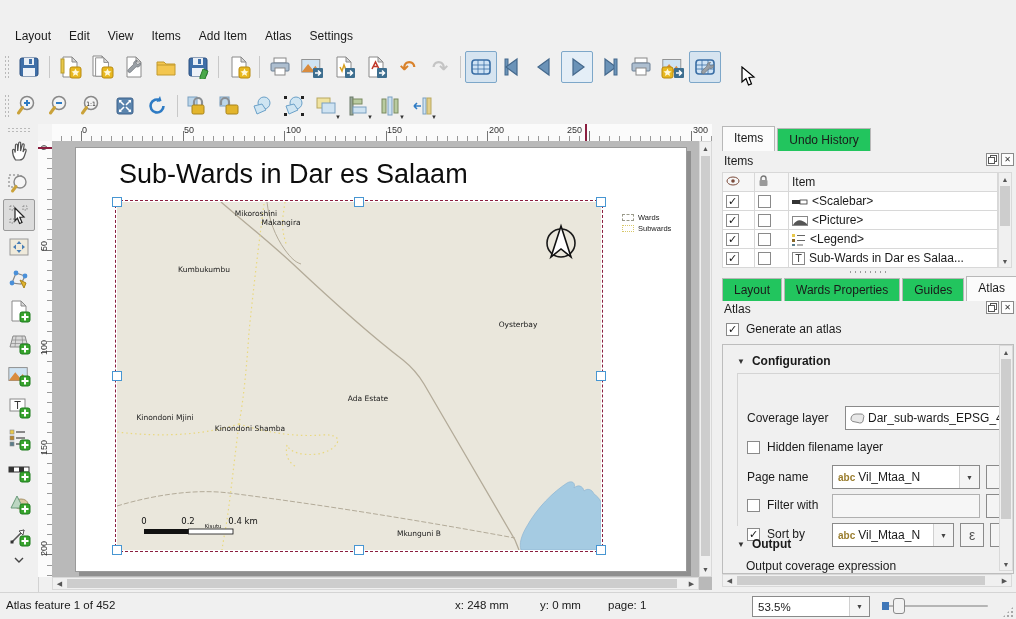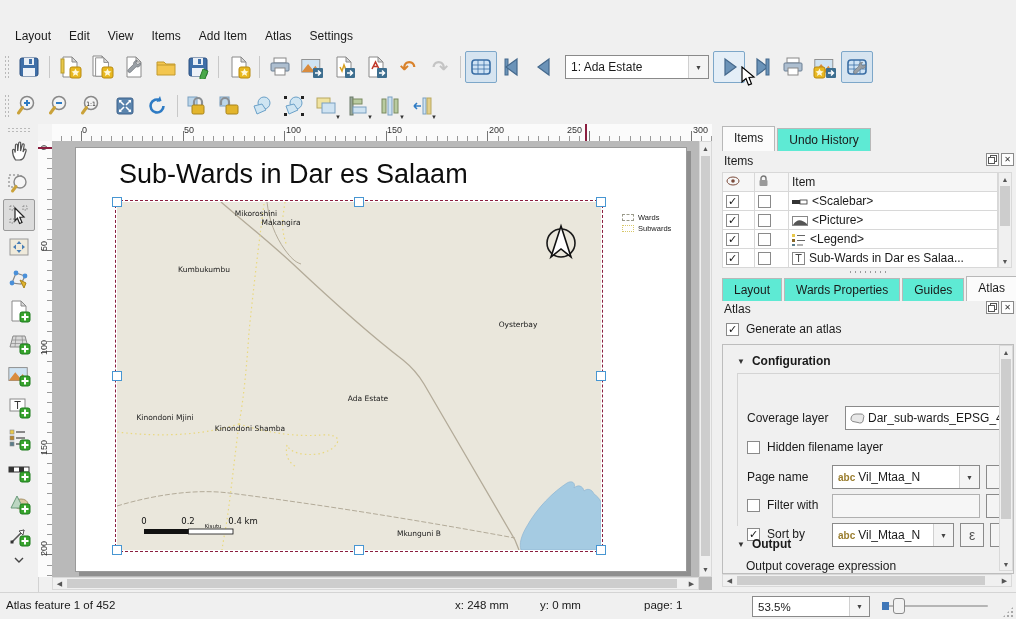--- a/index.html
+++ b/index.html
@@ -56,21 +56,21 @@
   .leg-row{display:flex;align-items:center;gap:4px;}
   .leg-sym{width:12px;height:7px;box-sizing:border-box;}
   
   .sb-track{background:#f0f0f0;border:1px solid #d9d9d9;box-sizing:border-box;}
   .sb-btn{position:absolute;display:flex;align-items:center;justify-content:center;font-size:7px;color:#555;background:#f0f0f0;}
   .sb-thumb{position:absolute;background:#cdcdcd;}
   
   .splitter{left:712px;top:124px;width:6px;height:468px;background:#f0f0f0;}
   
   .tabs{display:flex;align-items:flex-end;}
-  .tab{padding:4px 11px 4px 11px;background:#5eead4;border:1px solid #b8b8b8;border-bottom:none;margin-right:2px;white-space:nowrap;}
+  .tab{padding:4px 11px 4px 11px;background:#22c55e;border:1px solid #b8b8b8;border-bottom:none;margin-right:2px;white-space:nowrap;}
   .tab.active{background:#fbfbfb;padding-bottom:6px;}
   .panel-title{font-size:12px;color:#1a1a1a;}
   .mini-btn{width:13px;height:13px;border:1px solid #8a8a8a;background:#fdfdfd;display:flex;align-items:center;justify-content:center;font-size:8px;color:#333;box-sizing:border-box;}
   .cb{width:13px;height:13px;background:#fff;border:1px solid #8a8a8a;box-sizing:border-box;display:flex;align-items:center;justify-content:center;font-size:11px;line-height:10px;color:#111;flex:none;}
   table.items{border-collapse:collapse;background:#fff;font-size:12px;}
   table.items th,table.items td{border:1px solid #d8d8d8;padding:0 3px;height:18px;}
   table.items th{background:#f6f6f6;font-weight:normal;text-align:left;}
   .section-h{font-weight:bold;font-size:12px;}
   .fieldlabel{font-size:12px;color:#1a1a1a;}
   .abc{font-weight:bold;font-size:10px;color:#9a7d2e;margin-right:3px;}
@@ -250,24 +250,20 @@
         <svg class="ic" viewBox="0 0 24 24">
           <rect x="4" y="4" width="3" height="16" fill="#6b93b8" stroke="#44688c"></rect>
           <use href="#i-tri-r" transform="translate(24,0) scale(-1,1)"></use>
         </svg>
       </div>
   <div class="tbtn">
         <svg class="ic" viewBox="0 0 24 24">
           <use href="#i-tri-r" transform="translate(24,0) scale(-1,1)"></use>
         </svg>
       </div>
-  <div class="combo" style="width:144px;height:24px;margin:0 4px">
-    <span class="val">1: Ada Estate</span>
-    <span class="arrow">▼</span>
-  </div>
   <div class="tbtn hov">
         <svg class="ic" viewBox="0 0 24 24">
           <use href="#i-tri-r"></use>
         </svg>
       </div>
   <div class="tbtn">
         <svg class="ic" viewBox="0 0 24 24">
           <use href="#i-tri-r"></use>
           <rect x="17" y="4" width="3" height="16" fill="#6b93b8" stroke="#44688c"></rect>
         </svg>
@@ -770,21 +766,21 @@
     <div class="sb-btn" style="left:0;top:0;width:13px;height:11px">◀</div>
     <div class="sb-thumb" style="left:14px;top:1px;width:248px;height:9px"></div>
     <div class="sb-btn" style="right:0;top:0;width:13px;height:11px">▶</div>
   </div>
 </div>
 
 <div class="abs statusbar">
   <span class="abs" style="left:6px;top:6px">Atlas feature 1 of 452</span>
   <span class="abs" style="left:455px;top:6px">x: 248 mm</span>
   <span class="abs" style="left:540px;top:6px">y: 0 mm</span>
-  <span class="abs" style="left:644px;top:6px">page: 1</span>
+  <span class="abs" style="left:608px;top:6px">page: 1</span>
   <div class="abs combo" style="left:752px;top:3px;width:118px;height:21px">
     <span class="val">53.5%</span>
     <span class="arrow">▼</span>
   </div>
   <div class="abs" style="left:884px;top:12px;width:104px;height:2px;background:#b5b5b5;border-radius:1px"></div>
   <div class="abs" style="left:882px;top:9px;width:7px;height:8px;background:#3f77b8"></div>
   <div class="abs" style="left:893px;top:5px;width:12px;height:16px;background:#f2f2f2;border:1px solid #8a8a8a;border-radius:3px;box-sizing:border-box"></div>
   <div class="abs gripdots"></div>
 </div>
 

